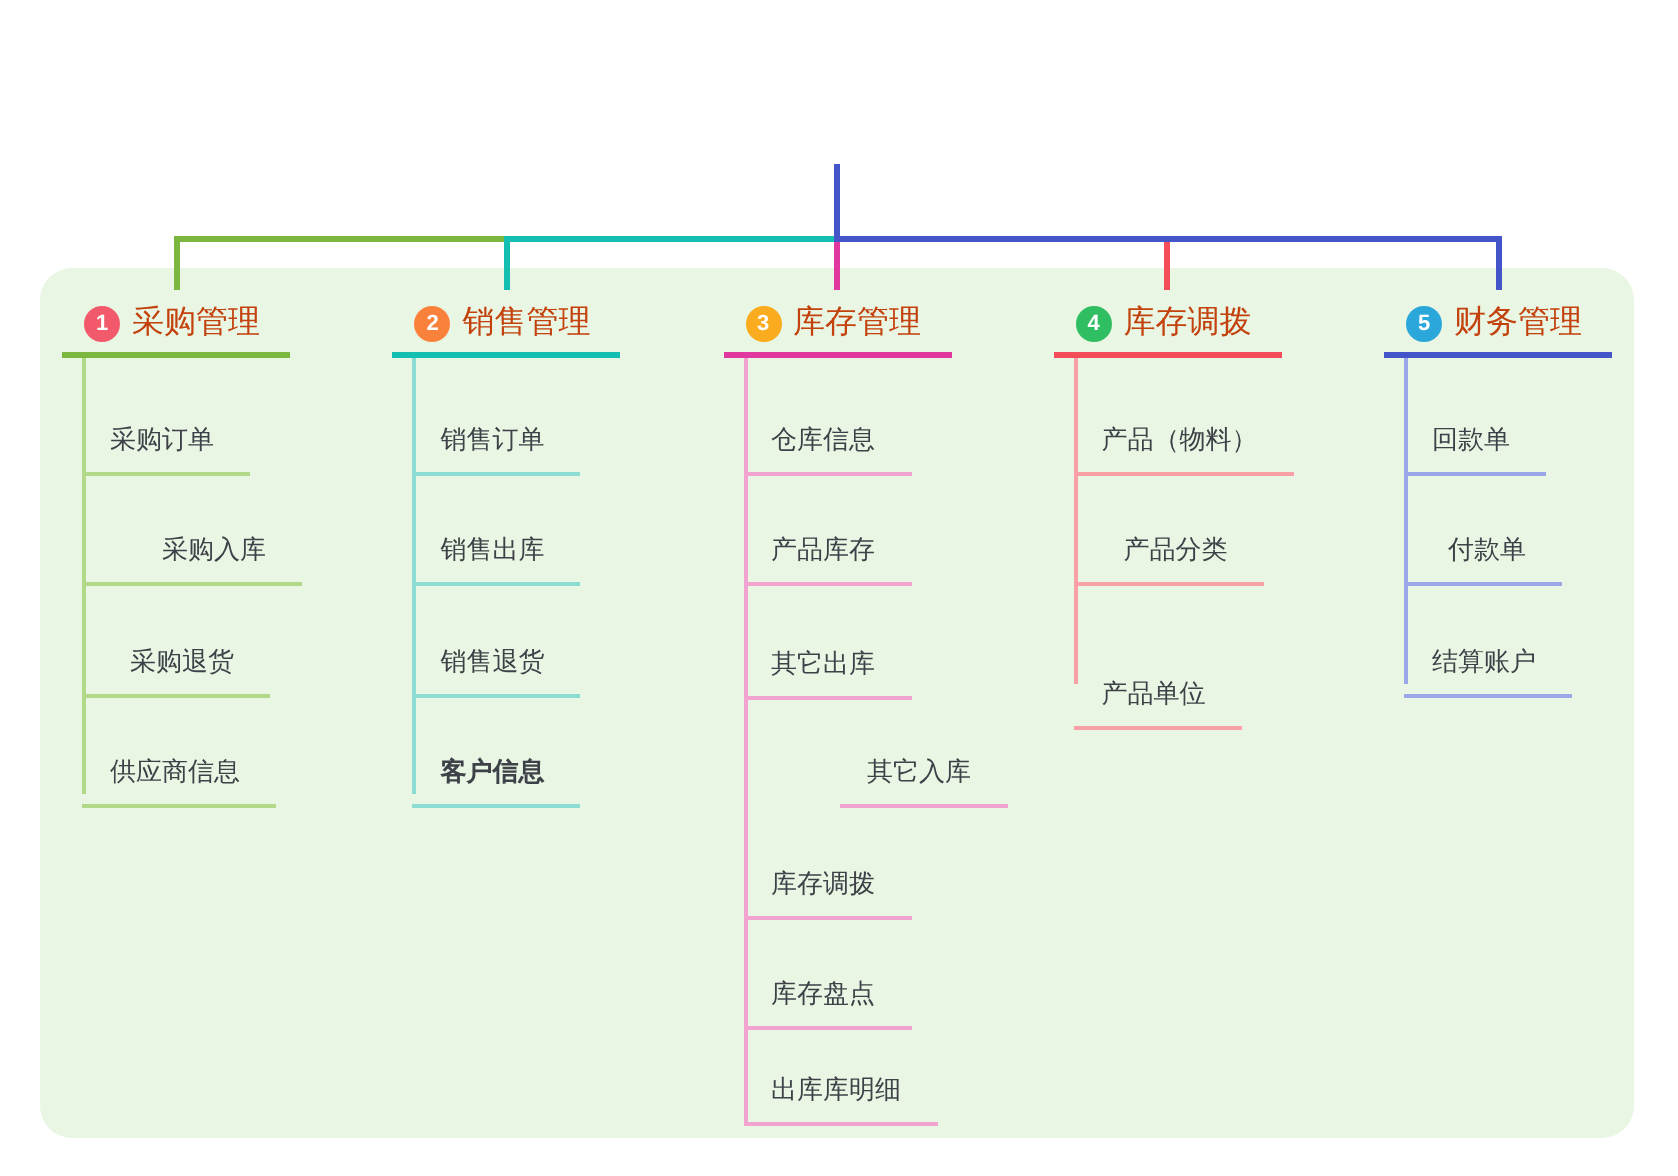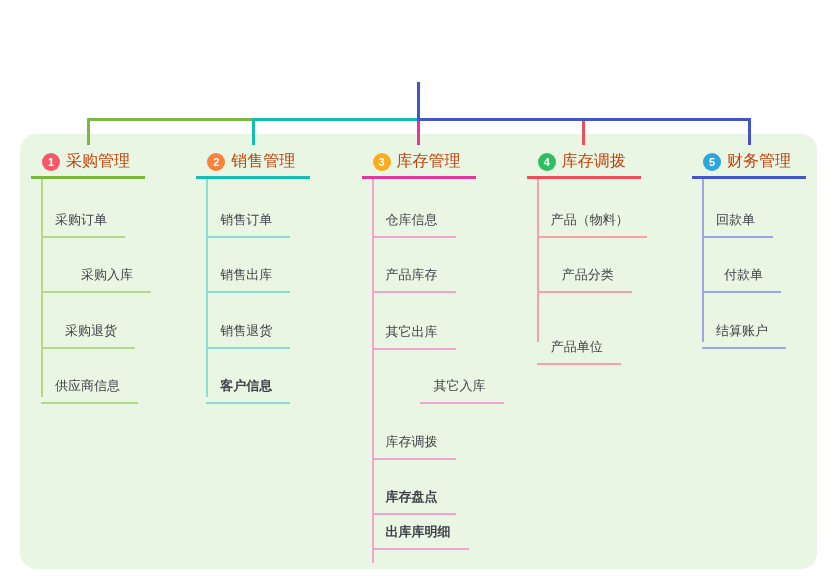--- a/index.html
+++ b/index.html
@@ -124,25 +124,25 @@
   </div>
 
   <div class="child" style="left: 10px; top: 361.2px; border-bottom-color: rgb(242, 163, 207); margin-left: 48px;">
     <span class="child-label">其它入库</span>
   </div>
 
   <div class="child" style="left: 10px; top: 416.6px; border-bottom-color: rgb(242, 163, 207);">
     <span class="child-label">库存调拨</span>
   </div>
 
-  <div class="child" style="left: 10px; top: 472px; border-bottom-color: rgb(242, 163, 207); font-weight: bold;">
+  <div class="child" style="left: 10px; top: 472px; border-bottom-color: rgb(242, 163, 207);">
     <span class="child-label">库存盘点</span>
   </div>
 
-  <div class="child" style="left: 10px; top: 507px; border-bottom-color: rgb(242, 163, 207); font-weight: bold;">
+  <div class="child" style="left: 10px; top: 520px; border-bottom-color: rgb(242, 163, 207);">
     <span class="child-label">出库库明细</span>
   </div>
 </div>
   </div>
 
   <div class="branch" style="left: 526.75px;">
     <div class="branch-header" style="top: 147px; border-bottom-color: rgb(244, 77, 90);">
       <span class="badge" style="background: rgb(47, 190, 98);">4</span>
       <span class="branch-label">库存调拨</span>
     </div>

